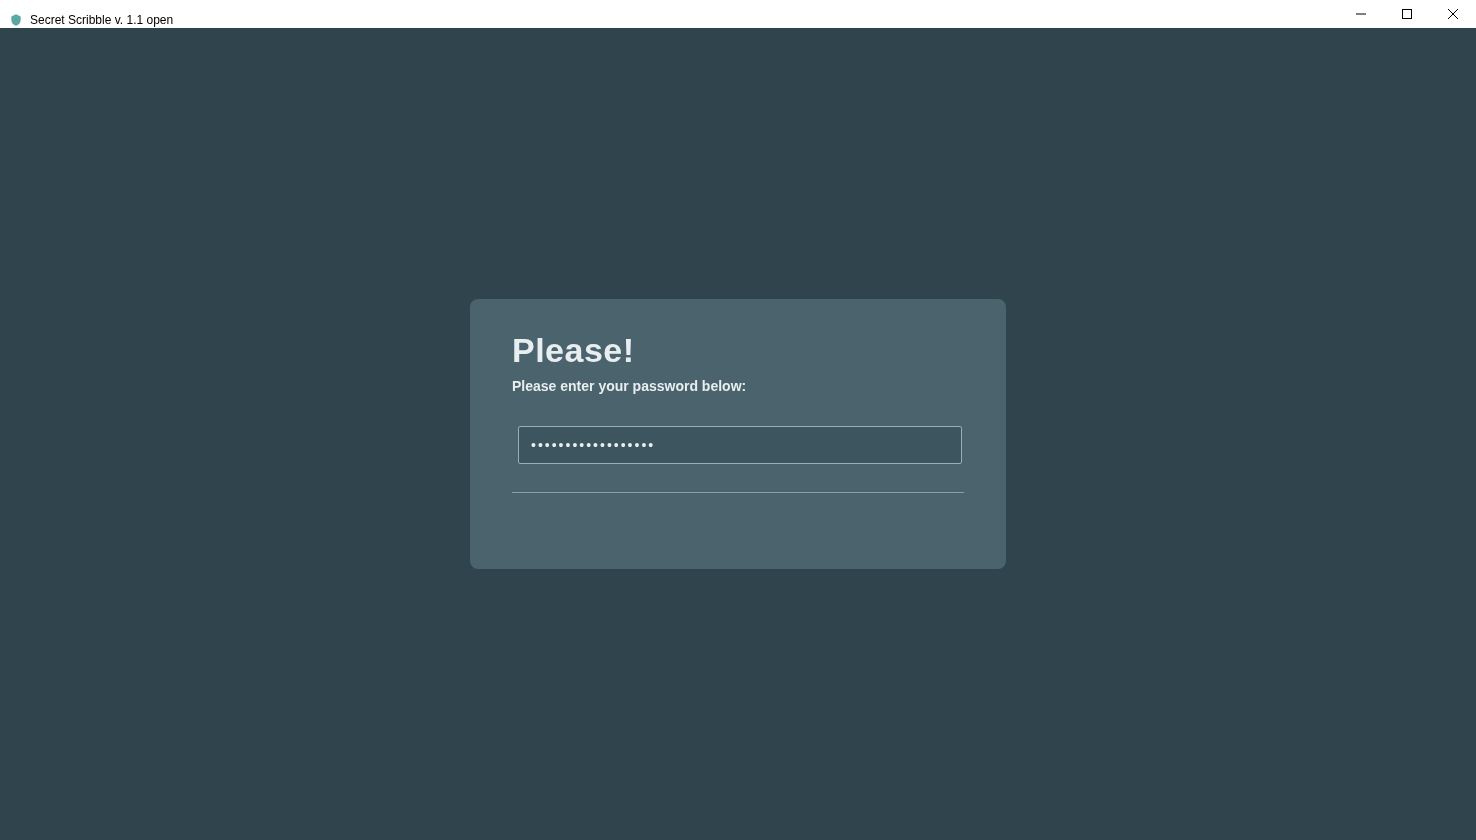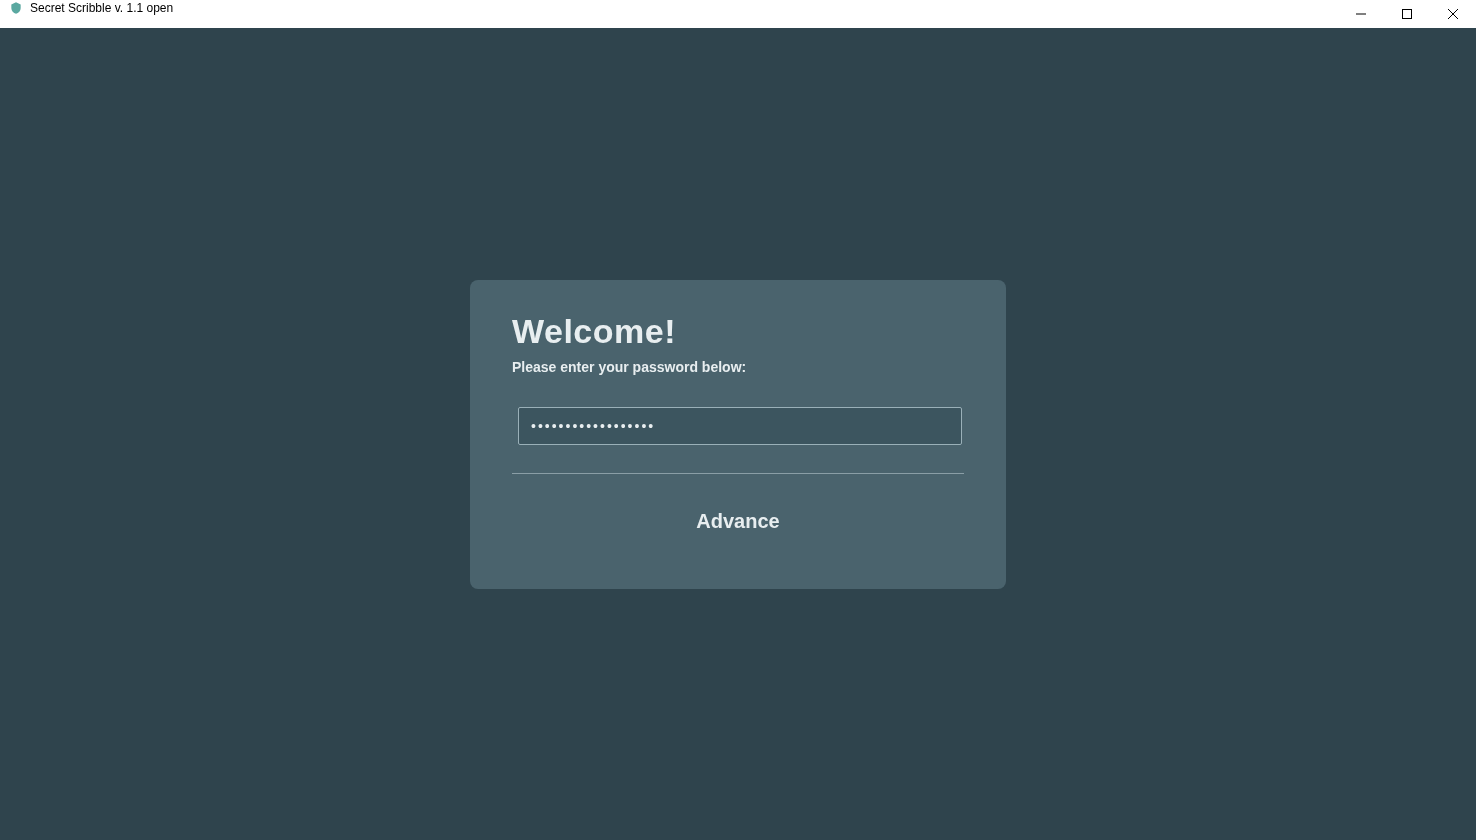--- a/index.html
+++ b/index.html
@@ -13,21 +13,21 @@
       height: 840px;
       font-family: 'Segoe UI', Tahoma, Geneva, Verdana, sans-serif;
       overflow: hidden;
       background: #fff;
     }
     
     .titlebar {
       height: 28px;
       background: #fff;
       display: flex;
-      align-items: flex-start;
+      align-items: flex-end;
       justify-content: space-between;
       padding: 0 0 0 8px;
       gap: 14px;
     }
     
     .titlebar-left {
       display: flex;
       align-items: center;
       gap: 6px;
     }
@@ -157,19 +157,18 @@
       <svg width="10" height="10" viewBox="0 0 10 10">
         <line x1="0" y1="0" x2="10" y2="10" stroke="#000" stroke-width="1"></line>
         <line x1="10" y1="0" x2="0" y2="10" stroke="#000" stroke-width="1"></line>
       </svg>
     </button>
   </div>
 </div>
 
 <div class="main-area">
   <div class="login-panel">
-    <h1 class="welcome-title">Welcome!</h1>
+    <h1 class="welcome-title">Please!</h1>
     <p class="subtitle">Please enter your password below:</p>
     <input type="password" class="password-field" value="******************" style="">
     <div class="divider"></div>
-    <button class="advance-btn">Advance</button>
   </div>
 </div>
 
 </body></html>

